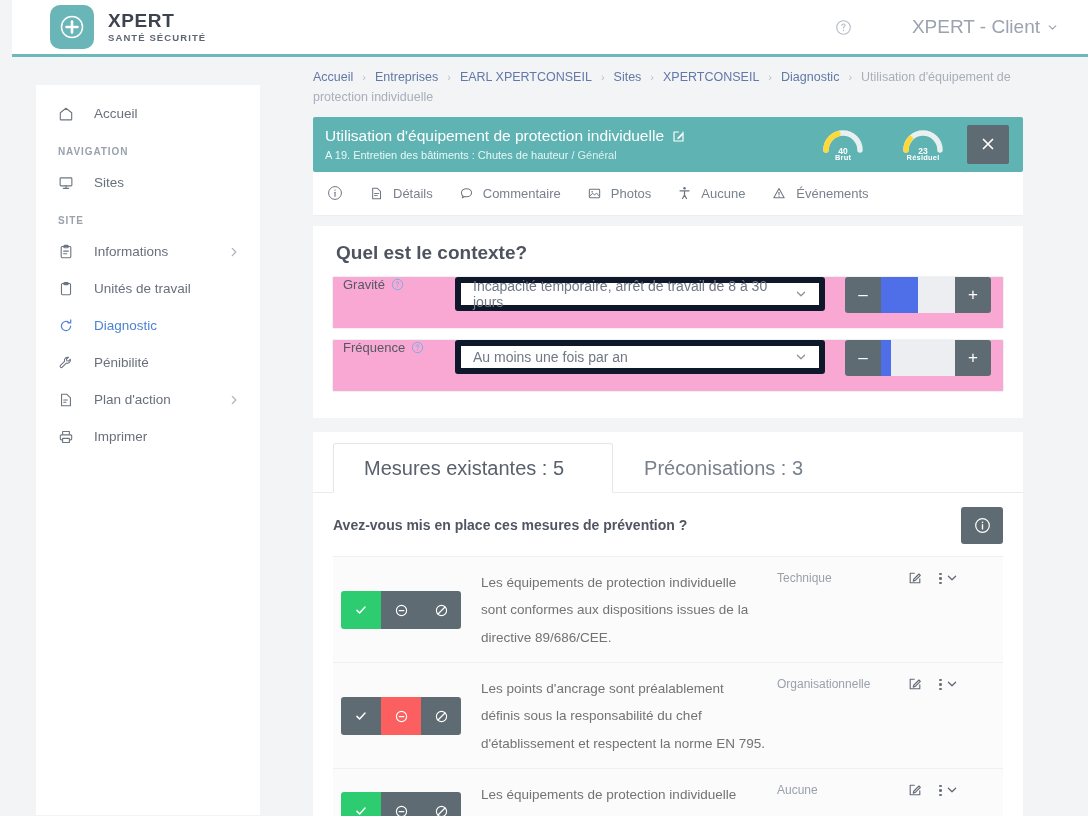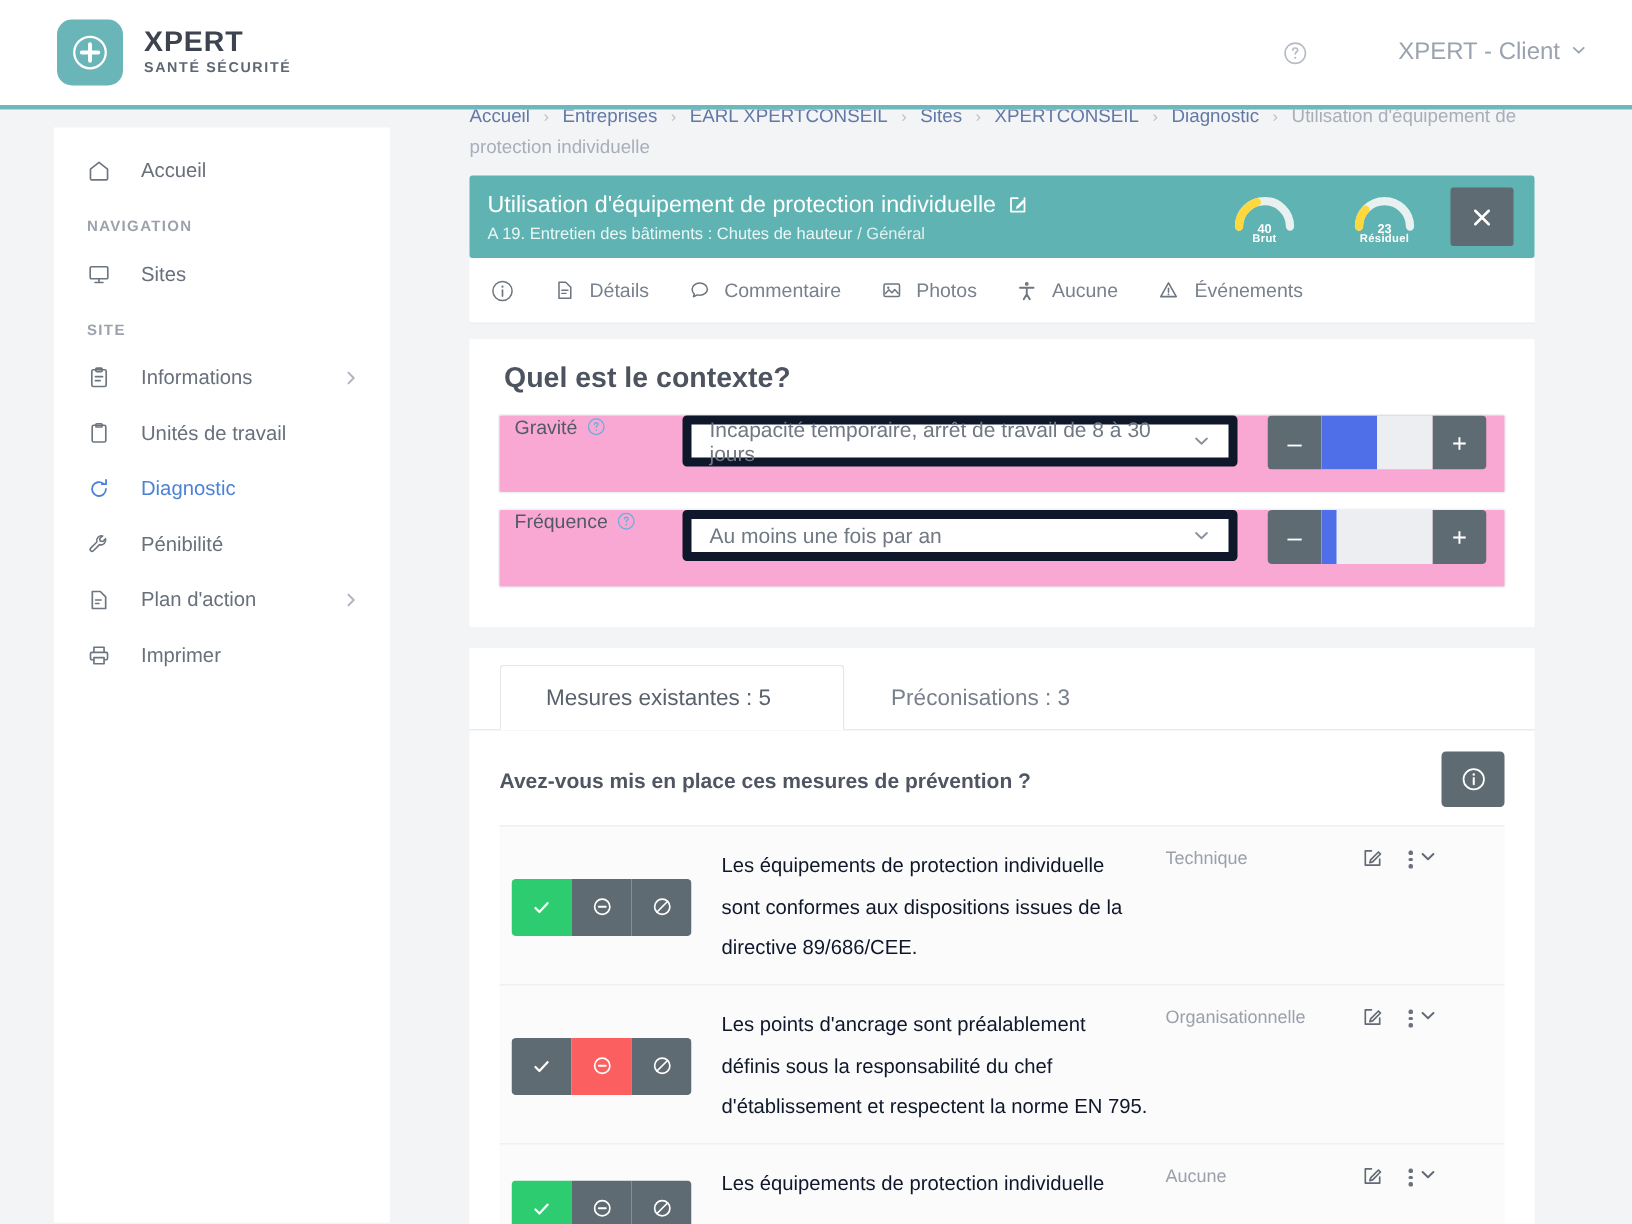--- a/index.html
+++ b/index.html
@@ -7,21 +7,21 @@
     margin: 0; padding: 0;
     width: 1088px; height: 816px;
     overflow: hidden;
     background: #f3f4f6;
     font-family: "Liberation Sans", sans-serif;
     -webkit-font-smoothing: antialiased;
   }
 
   
   .topbar {
-    position: absolute; top: 0; left: 0; right: 0; height: 73px;
+    position: absolute; top: 0; left: 12px; right: 0; height: 57px;
     background: #ffffff;
     border-bottom: 3px solid #6cb8ba;
     display: flex; align-items: center;
     z-index: 20;
   }
   .brand { display: flex; align-items: center; margin-left: 38px; }
   .brand-logo {
     width: 44px; height: 44px; border-radius: 10px;
     background: #69b5b8;
     display: flex; align-items: center; justify-content: center;
@@ -36,21 +36,21 @@
     font-size: 9.5px; font-weight: bold; color: #5d6673;
     letter-spacing: 1.1px; margin-top: 2px;
   }
   .top-right {
     margin-left: auto; display: flex; align-items: center;
     margin-right: 30px; gap: 60px;
   }
   .help-icon { color: #b4bcc6; display: flex; align-items: center; }
   .user-menu {
     display: flex; align-items: center; gap: 7px;
-    color: #9aa3af; font-size: 16px;
+    color: #9aa3af; font-size: 19px;
   }
   .chev-sm { display: block; }
 
   
   .page { position: absolute; top: 57px; left: 0; right: 0; bottom: 0; }
 
   
   .sidebar {
     position: absolute; left: 36px; top: 28px;
     width: 224px; min-height: 730px;
@@ -173,21 +173,21 @@
   }
   .step-fill { position: absolute; left: 0; top: 0; bottom: 0; background: #4f6fe8; }
 
   
   .mcard {
     margin-left: 13px; width: 710px; background: #fff;
     margin-top: 14px; padding-bottom: 4px;
   }
   .mtabs { display: flex; padding: 10px 20px 0 20px; border-bottom: 1px solid #e9ebee; }
   .mtab {
-    padding: 13px 48px 12px 30px; font-size: 15px; color: #78808c;
+    padding: 13px 48px 12px 30px; font-size: 20px; color: #78808c;
     cursor: pointer; border: 1px solid transparent; border-bottom: none;
     border-radius: 3px 3px 0 0; position: relative; top: 1px;
   }
   .mtab.active {
     color: #59616d; background: #fff;
     border-color: #e4e6ea; border-bottom: 1px solid #fff;
   }
   .mquestion {
     display: flex; align-items: center;
     padding: 14px 20px 12px 20px;
@@ -215,21 +215,21 @@
     display: flex; border-radius: 3px; overflow: hidden; height: 38px;
   }
   .tg-btn {
     width: 40px; height: 38px; background: #5f6b72;
     display: flex; align-items: center; justify-content: center;
     color: #fff; cursor: pointer;
   }
   .tg-btn.on-yes { background: #2ecc71; }
   .tg-btn.on-partial { background: #fb5f5f; }
   .mrow-text {
-    flex: 1; font-size: 13.5px; color: #0f172a; line-height: 2.05;
+    flex: 1; font-size: 13.5px; color: #737373; line-height: 2.05;
     padding-right: 12px; max-width: 300px;
   }
   .mrow-tag {
     width: 130px; flex: none; font-size: 12px; color: #9aa1ab;
     padding-top: 2px;
   }
   .mrow-actions {
     width: 96px; flex: none; display: flex; align-items: flex-start;
     gap: 16px; padding-top: 1px; color: #636a75;
   }

